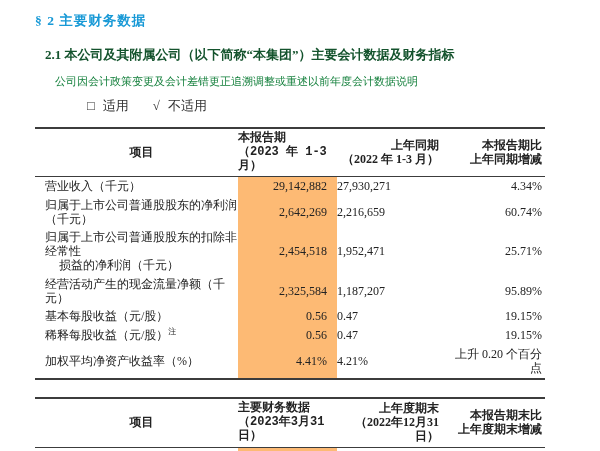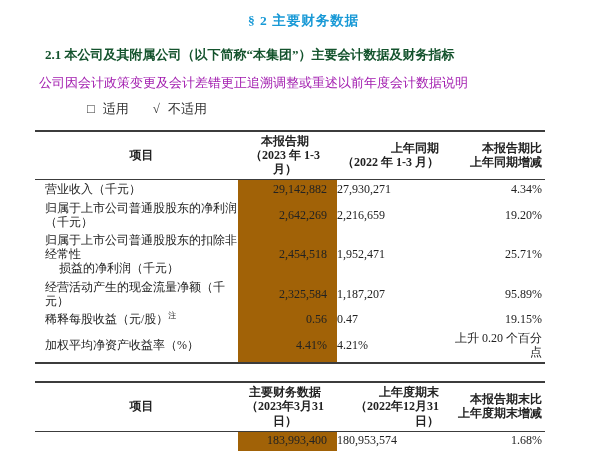--- a/index.html
+++ b/index.html
@@ -8,31 +8,30 @@
     width: 600px; height: 451px;
     background: #ffffff;
     color: #2e2e2e;
     font-family: "Liberation Serif", "DejaVu Serif", serif;
     overflow: hidden;
   }
   .page { padding: 8px 28px 0 35px; }
 
   .doc-title {
     margin: 4px 0 16px;
-    text-align: center;
     font-size: 13.5px; font-weight: bold;
     color: #1899d6;
     letter-spacing: 1px;
   }
   .section-heading {
     margin: 0 0 10px 10px;
     font-size: 13px; font-weight: bold;
     color: #14532d;
   }
-  .intro { margin: 0 0 8px 4px; font-size: 13px; color: #a21caf; }
+  .intro { margin: 0 0 8px 20px; font-size: 11px; color: #15803d; }
 
   .apply-row {
     margin: 0 0 12px 52px;
     font-size: 13px; color: #333;
     display: flex; align-items: center;
   }
   .apply-row .glyph { margin-right: 8px; }
   .apply-row .spacer { width: 24px; }
 
   table.fin-table {
@@ -47,27 +46,27 @@
   table.fin-table.second { margin-top: 17px; }
 
   thead th {
     border-bottom: 1px solid #3c3c3c;
     font-weight: bold;
     padding: 2px 0 3px;
     line-height: 1.18;
     vertical-align: middle;
   }
   th.c1 { text-align: center; padding-left: 10px; margin-top: 47px; }
-  th.c2 { text-align: center; padding-right: 5px; }
+  th.c2 { text-align: left; padding-right: 5px; font-family: Liberation Mono, monospace; }
   th.c3 { text-align: right; padding-right: 13px; }
   th.c4 { text-align: right; padding-right: 3px; margin-top: 37px; }
 
   td { padding: 2.5px 0; vertical-align: middle; line-height: 1.15; }
   td.c1 { padding-left: 10px; }
-  td.c2 { text-align: right; padding-right: 10px; background: #a16207; }
+  td.c2 { text-align: right; padding-right: 10px; background: #fdba74; }
   td.c3 { padding-right: 16px; }
   td.c4 { text-align: right; padding-right: 3px; }
   .line2 { padding-left: 14px; }
   sup.note { font-size: 8px; line-height: 0; }
 </style>
 </head>
 <body>
 
 <div class="page">
 
@@ -113,36 +112,42 @@
       <tr>
         <td class="c1"><span>营业收入（千元）</span></td>
         <td class="c2">29,142,882</td>
         <td class="c3">27,930,271</td>
         <td class="c4">4.34%</td>
       </tr>
       <tr>
         <td class="c1"><span>归属于上市公司普通股股东的净利润（千元）</span></td>
         <td class="c2">2,642,269</td>
         <td class="c3">2,216,659</td>
-        <td class="c4">19.20%</td>
+        <td class="c4">60.74%</td>
       </tr>
       <tr>
         <td class="c1">
           <div>归属于上市公司普通股股东的扣除非经常性</div>
           <div class="line2">损益的净利润（千元）</div>
         </td>
         <td class="c2">2,454,518</td>
         <td class="c3">1,952,471</td>
         <td class="c4">25.71%</td>
       </tr>
       <tr>
         <td class="c1"><span>经营活动产生的现金流量净额（千元）</span></td>
         <td class="c2">2,325,584</td>
         <td class="c3">1,187,207</td>
         <td class="c4">95.89%</td>
+      </tr>
+      <tr>
+        <td class="c1"><span>基本每股收益（元/股）</span></td>
+        <td class="c2">0.56</td>
+        <td class="c3">0.47</td>
+        <td class="c4">19.15%</td>
       </tr>
       <tr>
         <td class="c1">
           <span>稀释每股收益（元/股）</span><sup class="note">注</sup>
         </td>
         <td class="c2">0.56</td>
         <td class="c3">0.47</td>
         <td class="c4">19.15%</td>
       </tr>
       <tr>

